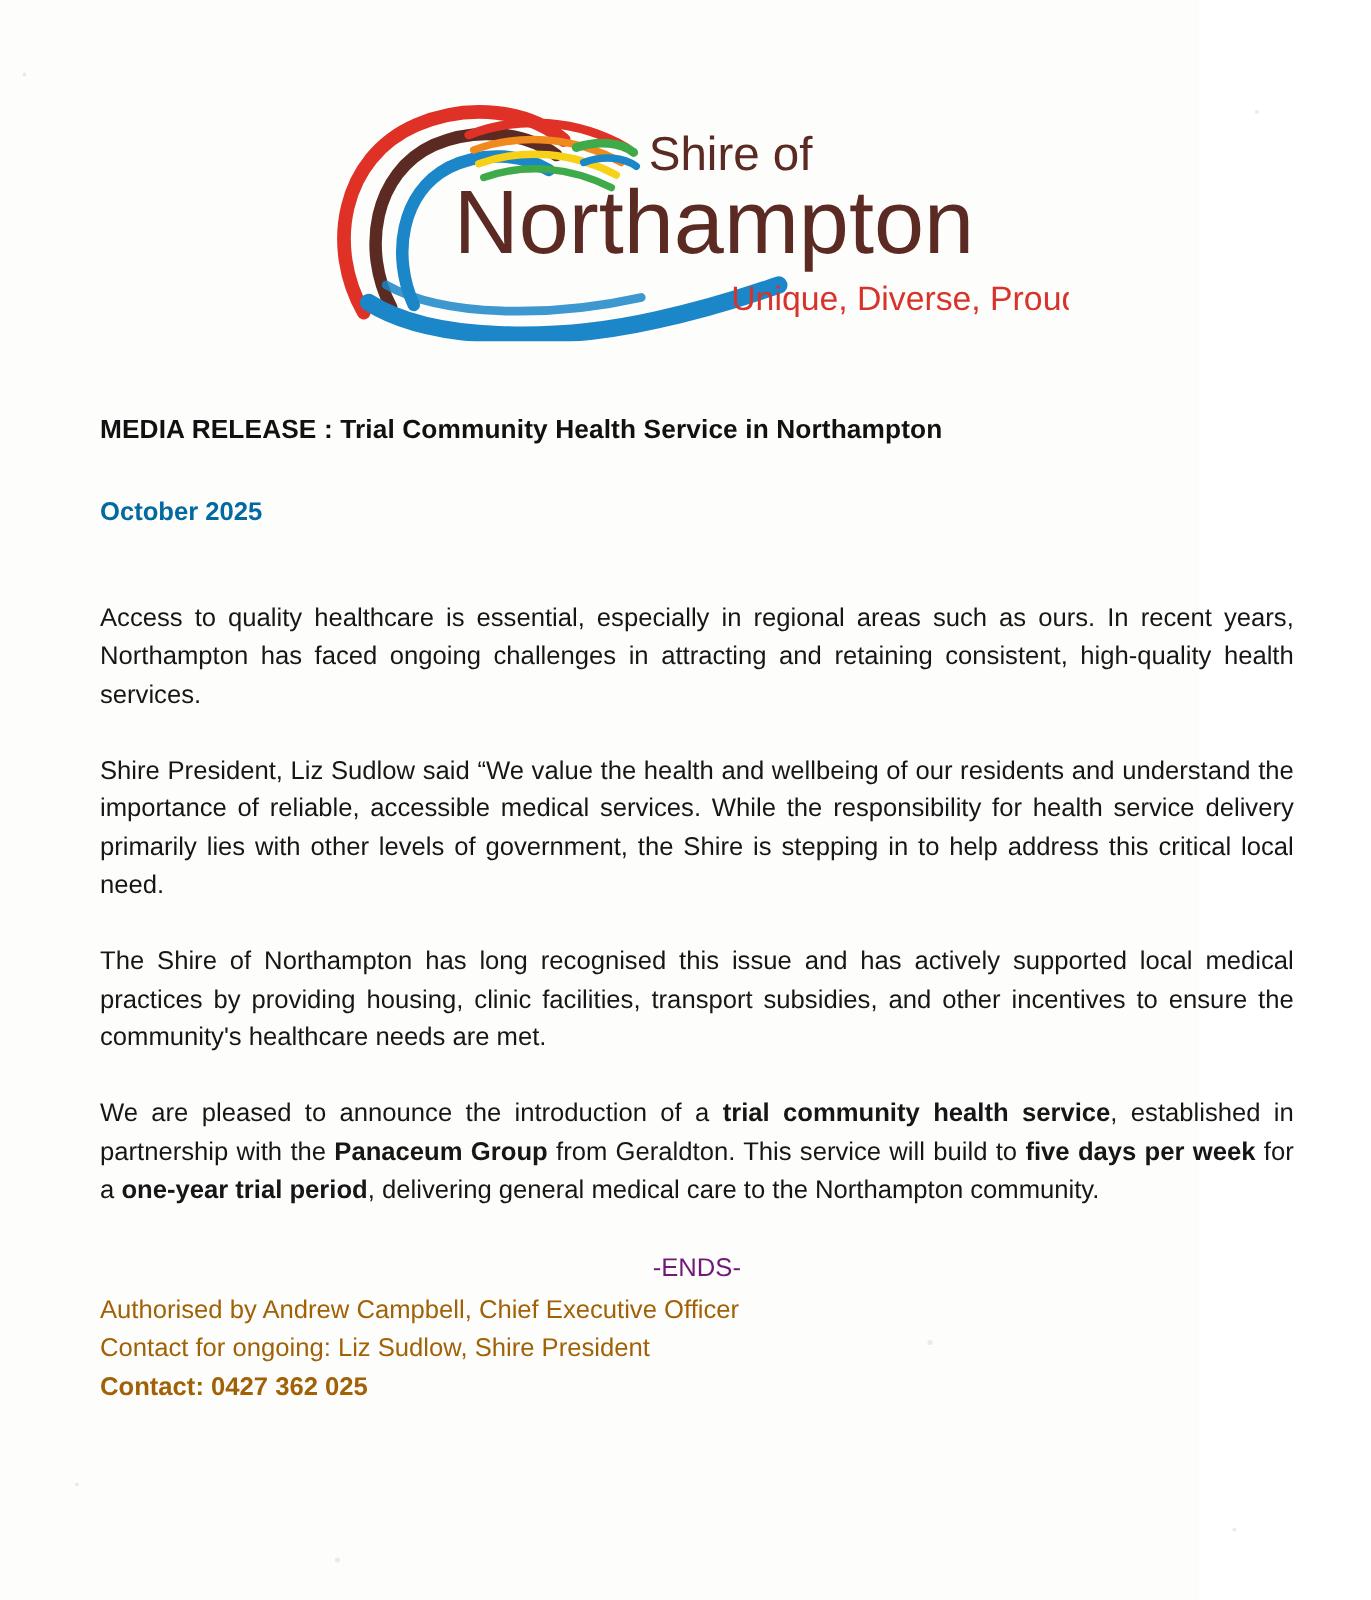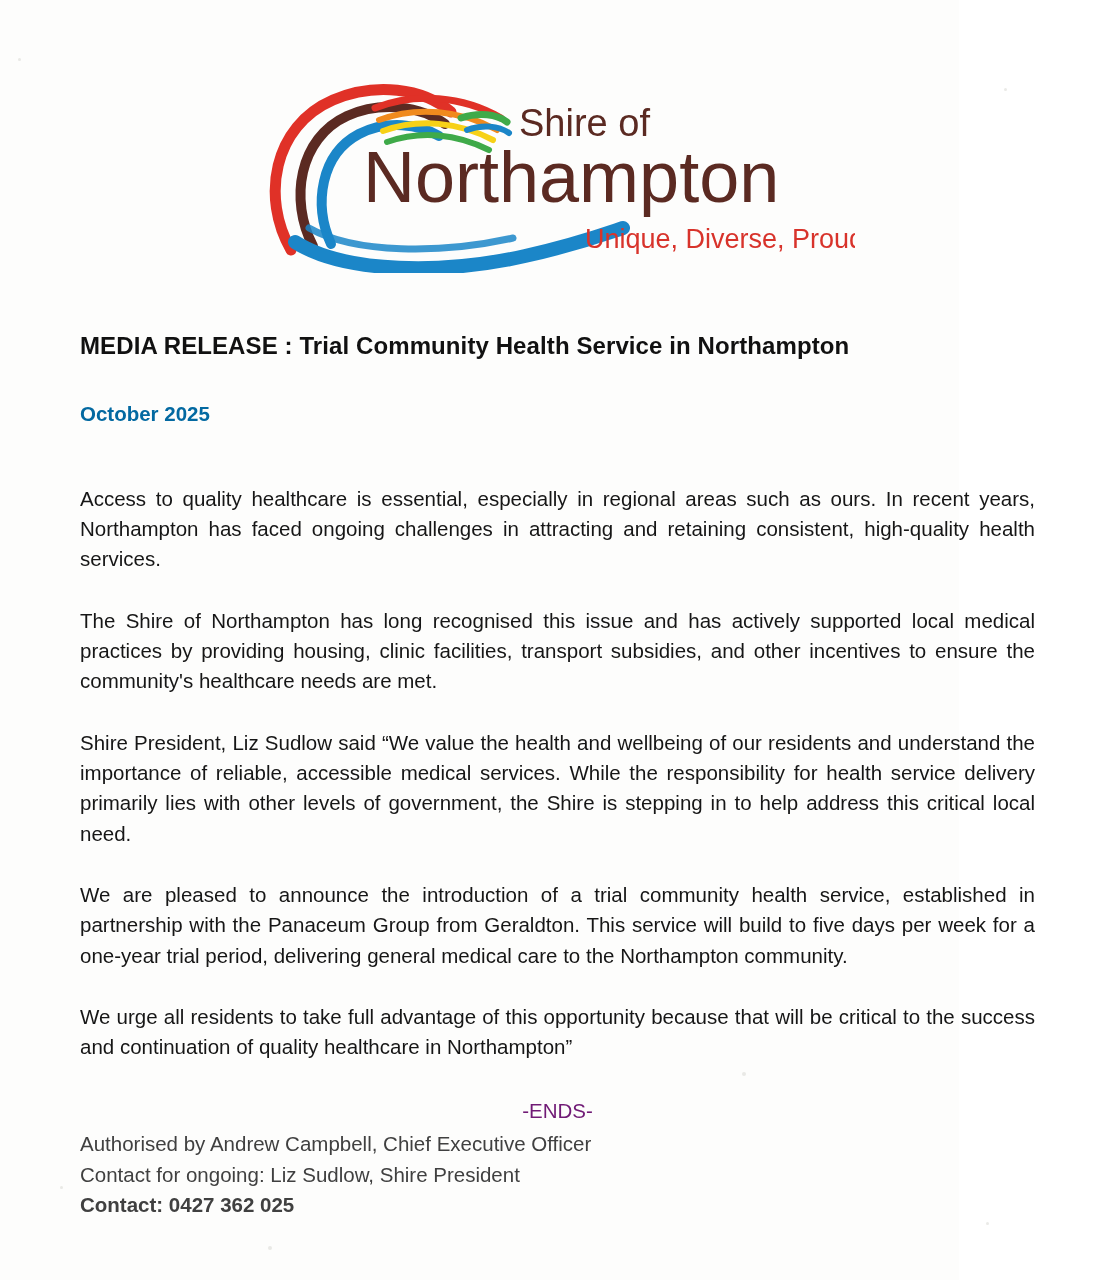--- a/index.html
+++ b/index.html
@@ -34,21 +34,21 @@
     height: 195px;
   }
   
   .doc {
     position: absolute;
     left: 80px;
     top: 330px;
     width: 955px;
   }
   .heading {
-    font-size: 24px;
+    font-size: 21px;
     font-weight: bold;
     letter-spacing: 0.1px;
     color: #111;
     margin: 0 0 0 0;
     line-height: 1.3;
   }
   .subheading {
     font-size: 20.5px;
     font-weight: bold;
     color: #0369a1;
@@ -69,27 +69,27 @@
   .ends {
     font-size: 20.5px;
     text-align: center;
     margin: 36px 0 0 0;
     color: #701a75;
   }
   .signoff {
     font-size: 20.5px;
     line-height: 1.5;
     margin: 6px 0 0 0;
-    color: #404040;
+    color: #a16207;
   }
   .signoff .bold {
     font-weight: bold;
   }
   b, strong {
-    font-weight: normal;
+    font-weight: bold;
   }
   .quote-line {
     text-align: justify;
   }
   
   .speckle {
     position: absolute;
     background: #d8d8d4;
     border-radius: 50%;
     opacity: .55;
@@ -142,27 +142,26 @@
   </div>
 
   <div class="doc">
 
     <h1 class="heading">MEDIA RELEASE : Trial Community Health Service in Northampton</h1>
 
     <h2 class="subheading">October 2025</h2>
 
     <p class="para first">Access to quality healthcare is essential, especially in regional areas such as ours. In recent years, Northampton has faced ongoing challenges in attracting and retaining consistent, high-quality health services.</p>
 
+    <p class="para quote-line">Shire President, Liz Sudlow said “We value the health and wellbeing of our residents and understand the importance of reliable, accessible medical services. While the responsibility for health service delivery primarily lies with other levels of government, the Shire is stepping in to help address this critical local need.</p>
+
     <p class="para">The Shire of Northampton has long recognised this issue and has actively supported local medical practices by providing housing, clinic facilities, transport subsidies, and other incentives to ensure the community's healthcare needs are met.</p>
-
-    <p class="para quote-line">Shire President, Liz Sudlow said “We value the health and wellbeing of our residents and understand the importance of reliable, accessible medical services. While the responsibility for health service delivery primarily lies with other levels of government, the Shire is stepping in to help address this critical local need.</p>
 
     <p class="para"><span>We are pleased to announce the introduction of a </span><b>trial community health service</b><span>, established in partnership with the </span><b>Panaceum Group</b><span> from Geraldton. This service will build to </span><b>five days per week</b><span> for a </span><b>one-year trial period</b><span>, delivering general medical care to the Northampton community.</span></p>
 
-    <p class="para">We urge all residents to take full advantage of this opportunity because that will be critical to the success and continuation of quality healthcare in Northampton”</p>
 
     <p class="ends">-ENDS-</p>
 
     <div class="signoff">
       <div>Authorised by Andrew Campbell, Chief Executive Officer</div>
       <div>Contact for ongoing: Liz Sudlow, Shire President</div>
       <div class="bold">Contact: 0427 362 025</div>
     </div>
 
   </div>

